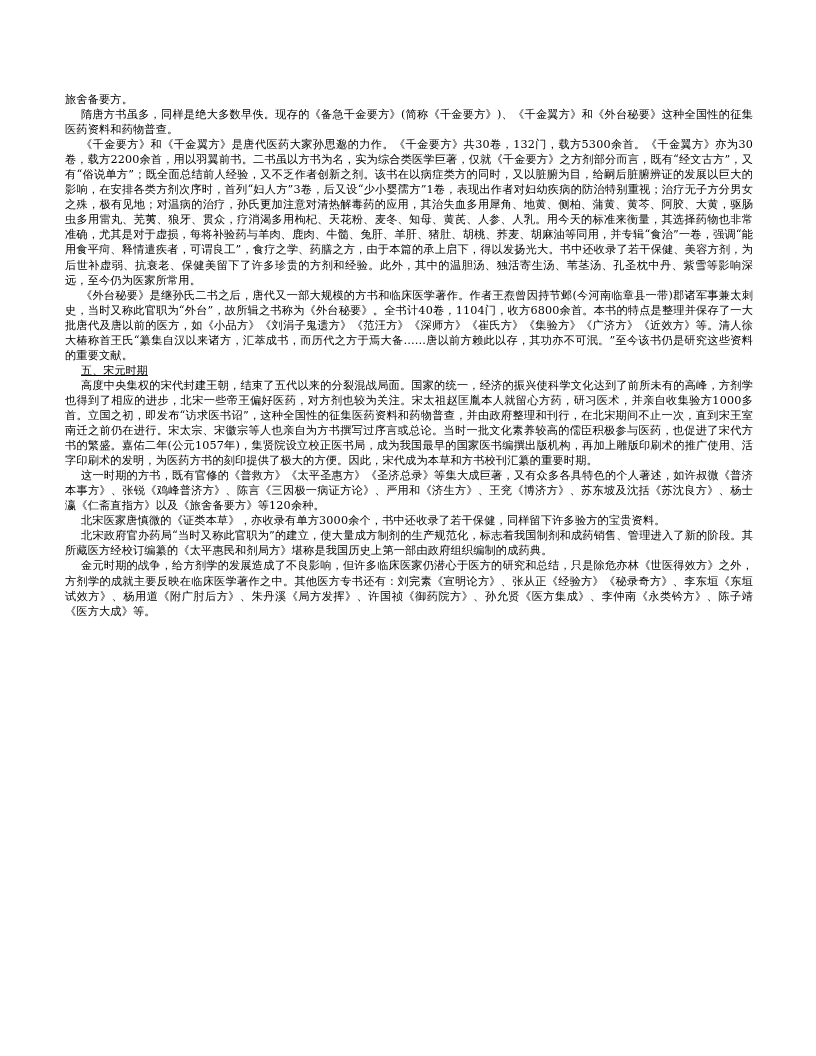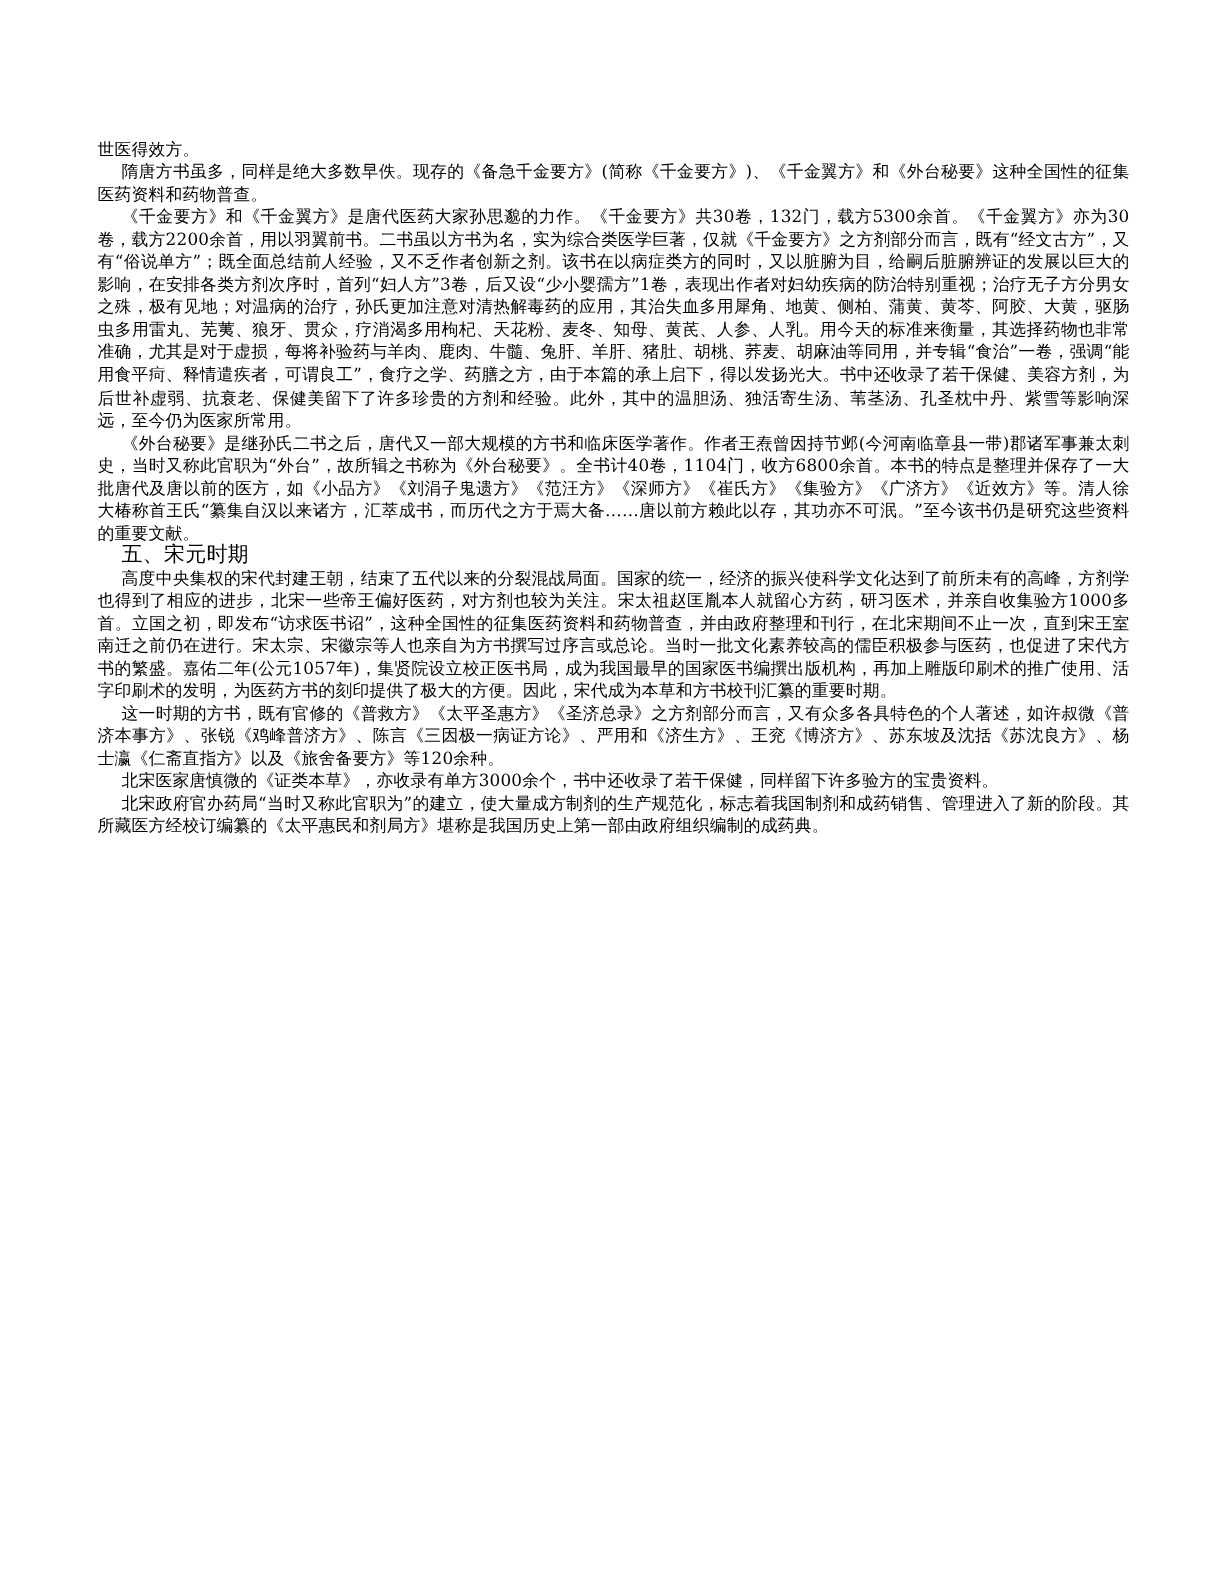--- a/index.html
+++ b/index.html
@@ -36,47 +36,49 @@
     letter-spacing: 0.15px;
     text-indent: 0;
     word-break: break-all;
     font-family: "DejaVu Serif", "Liberation Serif", serif;
   }
   p.indent {
     text-indent: 16px;
   }
   p.heading {
     margin: 0;
-    font-size: 14px;
+    font-size: 11px;
     line-height: 15.05px;
     text-indent: 16px;
     letter-spacing: 0.15px;
     text-align: left;
     font-family: "DejaVu Serif", "Liberation Serif", serif;
+    text-decoration: underline;
   }
 </style>
 </head>
 <body>
 
 <div class="page">
   <div class="content">
 
-    <p class="para">世医得效方。</p>
+    <p class="para">旅舍备要方。</p>
 
     <p class="para indent">隋唐方书虽多，同样是绝大多数早佚。现存的《备急千金要方》(简称《千金要方》)、《千金翼方》和《外台秘要》这种全国性的征集医药资料和药物普查。</p>
 
     <p class="para indent">《千金要方》和《千金翼方》是唐代医药大家孙思邈的力作。《千金要方》共30卷，132门，载方5300余首。《千金翼方》亦为30卷，载方2200余首，用以羽翼前书。二书虽以方书为名，实为综合类医学巨著，仅就《千金要方》之方剂部分而言，既有“经文古方”，又有“俗说单方”；既全面总结前人经验，又不乏作者创新之剂。该书在以病症类方的同时，又以脏腑为目，给嗣后脏腑辨证的发展以巨大的影响，在安排各类方剂次序时，首列“妇人方”3卷，后又设“少小婴孺方”1卷，表现出作者对妇幼疾病的防治特别重视；治疗无子方分男女之殊，极有见地；对温病的治疗，孙氏更加注意对清热解毒药的应用，其治失血多用犀角、地黄、侧柏、蒲黄、黄芩、阿胶、大黄，驱肠虫多用雷丸、芜荑、狼牙、贯众，疗消渴多用枸杞、天花粉、麦冬、知母、黄芪、人参、人乳。用今天的标准来衡量，其选择药物也非常准确，尤其是对于虚损，每将补验药与羊肉、鹿肉、牛髓、兔肝、羊肝、猪肚、胡桃、荞麦、胡麻油等同用，并专辑“食治”一卷，强调“能用食平疴、释情遣疾者，可谓良工”，食疗之学、药膳之方，由于本篇的承上启下，得以发扬光大。书中还收录了若干保健、美容方剂，为后世补虚弱、抗衰老、保健美留下了许多珍贵的方剂和经验。此外，其中的温胆汤、独活寄生汤、苇茎汤、孔圣枕中丹、紫雪等影响深远，至今仍为医家所常用。</p>
 
     <p class="para indent">《外台秘要》是继孙氏二书之后，唐代又一部大规模的方书和临床医学著作。作者王焘曾因持节邺(今河南临章县一带)郡诸军事兼太刺史，当时又称此官职为“外台”，故所辑之书称为《外台秘要》。全书计40卷，1104门，收方6800余首。本书的特点是整理并保存了一大批唐代及唐以前的医方，如《小品方》《刘涓子鬼遗方》《范汪方》《深师方》《崔氏方》《集验方》《广济方》《近效方》等。清人徐大椿称首王氏“纂集自汉以来诸方，汇萃成书，而历代之方于焉大备……唐以前方赖此以存，其功亦不可泯。”至今该书仍是研究这些资料的重要文献。</p>
 
     <p class="heading">五、宋元时期</p>
 
     <p class="para indent">高度中央集权的宋代封建王朝，结束了五代以来的分裂混战局面。国家的统一，经济的振兴使科学文化达到了前所未有的高峰，方剂学也得到了相应的进步，北宋一些帝王偏好医药，对方剂也较为关注。宋太祖赵匡胤本人就留心方药，研习医术，并亲自收集验方1000多首。立国之初，即发布“访求医书诏”，这种全国性的征集医药资料和药物普查，并由政府整理和刊行，在北宋期间不止一次，直到宋王室南迁之前仍在进行。宋太宗、宋徽宗等人也亲自为方书撰写过序言或总论。当时一批文化素养较高的儒臣积极参与医药，也促进了宋代方书的繁盛。嘉佑二年(公元1057年)，集贤院设立校正医书局，成为我国最早的国家医书编撰出版机构，再加上雕版印刷术的推广使用、活字印刷术的发明，为医药方书的刻印提供了极大的方便。因此，宋代成为本草和方书校刊汇纂的重要时期。</p>
 
-    <p class="para indent">这一时期的方书，既有官修的《普救方》《太平圣惠方》《圣济总录》之方剂部分而言，又有众多各具特色的个人著述，如许叔微《普济本事方》、张锐《鸡峰普济方》、陈言《三因极一病证方论》、严用和《济生方》、王兖《博济方》、苏东坡及沈括《苏沈良方》、杨士瀛《仁斋直指方》以及《旅舍备要方》等120余种。</p>
+    <p class="para indent">这一时期的方书，既有官修的《普救方》《太平圣惠方》《圣济总录》等集大成巨著，又有众多各具特色的个人著述，如许叔微《普济本事方》、张锐《鸡峰普济方》、陈言《三因极一病证方论》、严用和《济生方》、王兖《博济方》、苏东坡及沈括《苏沈良方》、杨士瀛《仁斋直指方》以及《旅舍备要方》等120余种。</p>
 
     <p class="para indent">北宋医家唐慎微的《证类本草》，亦收录有单方3000余个，书中还收录了若干保健，同样留下许多验方的宝贵资料。</p>
 
     <p class="para indent">北宋政府官办药局“当时又称此官职为”的建立，使大量成方制剂的生产规范化，标志着我国制剂和成药销售、管理进入了新的阶段。其所藏医方经校订编纂的《太平惠民和剂局方》堪称是我国历史上第一部由政府组织编制的成药典。</p>
 
+    <p class="para indent">金元时期的战争，给方剂学的发展造成了不良影响，但许多临床医家仍潜心于医方的研究和总结，只是除危亦林《世医得效方》之外，方剂学的成就主要反映在临床医学著作之中。其他医方专书还有：刘完素《宣明论方》、张从正《经验方》《秘录奇方》、李东垣《东垣试效方》、杨用道《附广肘后方》、朱丹溪《局方发挥》、许国祯《御药院方》、孙允贤《医方集成》、李仲南《永类钤方》、陈子靖《医方大成》等。</p>
 
   </div>
 </div>
 
 </body></html>

